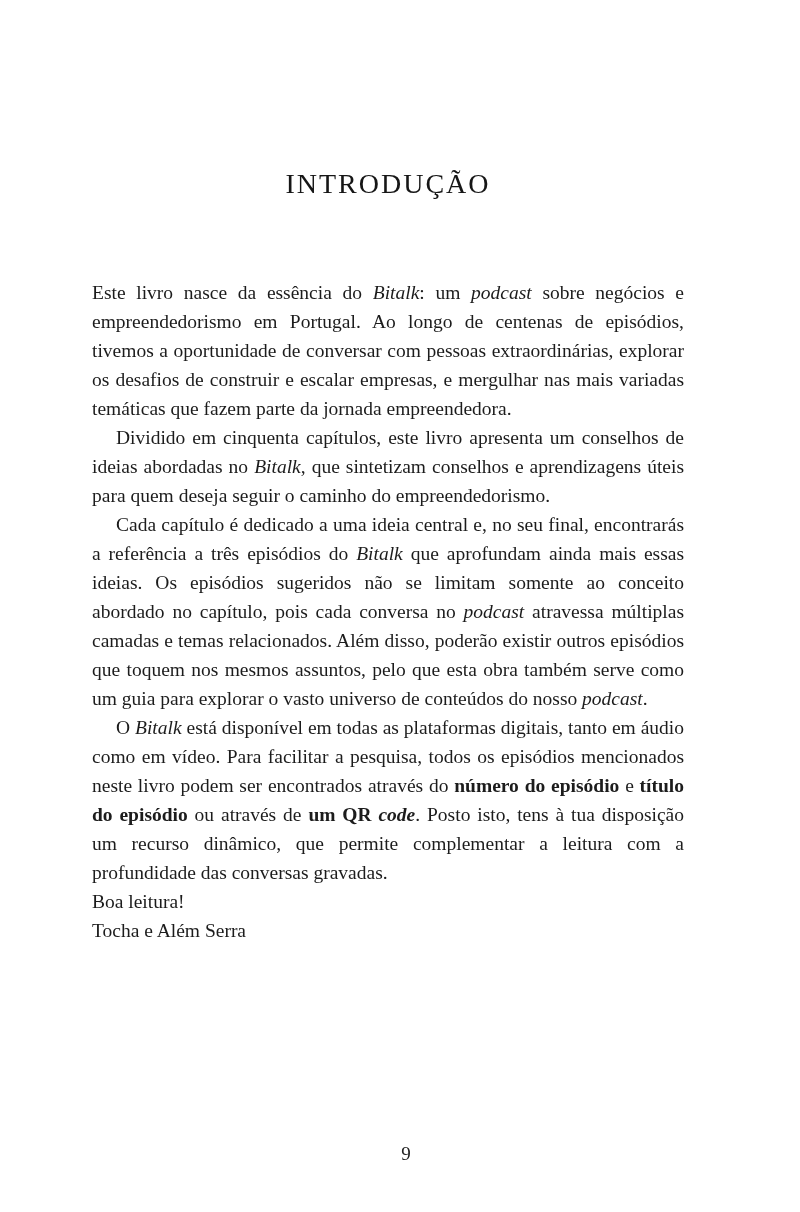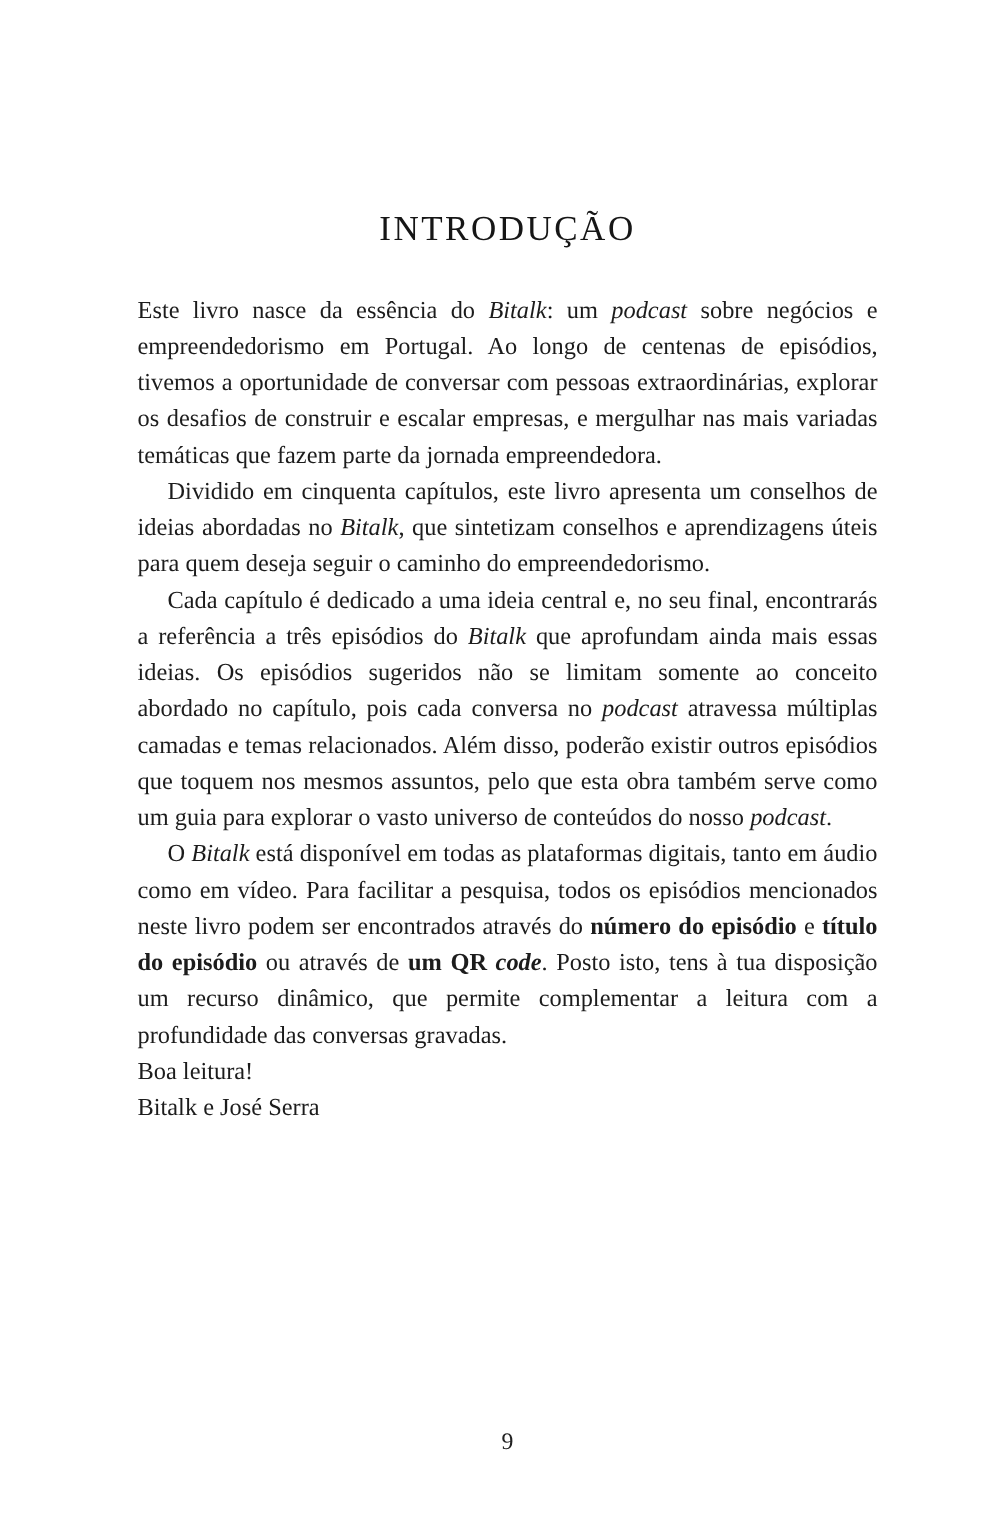--- a/index.html
+++ b/index.html
@@ -15,35 +15,35 @@
     color: #1c1c1c;
   }
   .page {
     position: relative;
     width: 800px;
     height: 1212px;
     background: #ffffff;
   }
   .content {
     position: absolute;
-    left: 110px;
+    left: 92px;
     top: 0;
     width: 592px;
   }
   h1.chapter-title {
     margin: 168px 0 0 0;
     text-align: center;
     font-size: 28px;
     font-weight: normal;
     letter-spacing: 2px;
     line-height: 1.15;
     color: #161616;
   }
   .body-text {
-    margin-top: 34px;
+    margin-top: 78px;
     font-size: 19.5px;
     line-height: 29px;
     text-align: justify;
     hyphens: auto;
     -webkit-hyphens: auto;
   }
   .body-text p.para {
     margin: 0;
     padding: 0;
   }
@@ -77,18 +77,18 @@
 
     <div class="body-text" id="paragraphs">
         <p class="para"><span>Este livro nasce da essência do </span><span class="it">Bitalk</span><span>: um </span><span class="it">podcast</span><span> sobre negócios e empreendedorismo em Portugal. Ao longo de centenas de episódios, tivemos a oportunidade de conversar com pessoas extraordinárias, explorar os desafios de construir e escalar empresas, e mergulhar nas mais variadas temáticas que fazem parte da jornada empreendedora.</span></p>
         <p class="para indent"><span>Dividido em cinquenta capítulos, este livro apresenta um conselhos de ideias abordadas no </span><span class="it">Bitalk</span><span>, que sintetizam conselhos e aprendizagens úteis para quem deseja seguir o caminho do empreendedorismo.</span></p>
         <p class="para indent"><span>Cada capítulo é dedicado a uma ideia central e, no seu final, encontrarás a referência a três episódios do </span><span class="it">Bitalk</span><span> que aprofundam ainda mais essas ideias. Os episódios sugeridos não se limitam somente ao conceito abordado no capítulo, pois cada conversa no </span><span class="it">podcast</span><span> atravessa múltiplas camadas e temas relacionados. Além disso, poderão existir outros episódios que toquem nos mesmos assuntos, pelo que esta obra também serve como um guia para explorar o vasto universo de conteúdos do nosso </span><span class="it">podcast</span><span>.</span></p>
         <p class="para indent"><span>O </span><span class="it">Bitalk</span><span> está disponível em todas as plataformas digitais, tanto em áudio como em vídeo. Para facilitar a pesquisa, todos os episódios mencionados neste livro podem ser encontrados através do </span><span class="b">número do episódio</span><span> e </span><span class="b">título do episódio</span><span> ou através de </span><span class="b">um QR </span><span class="it b">code</span><span>. Posto isto, tens à tua disposição um recurso dinâmico, que permite complementar a leitura com a profundidade das conversas gravadas.</span></p>
       </div>
 
     <div class="closing">
       <p>Boa leitura!</p>
-      <p>Bitalk e José Serra</p>
+      <p>Tocha e Além Serra</p>
     </div>
   </div>
 
   <div class="page-number">9</div>
 </div>
 
 </body></html>

